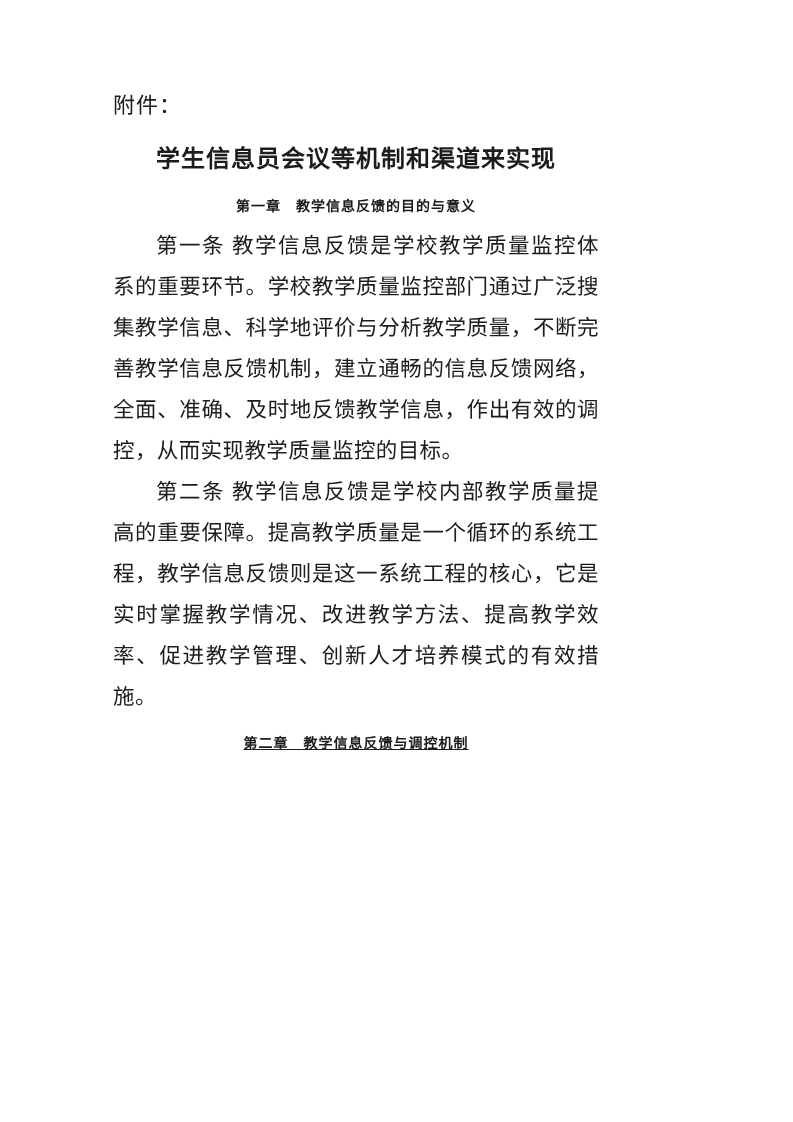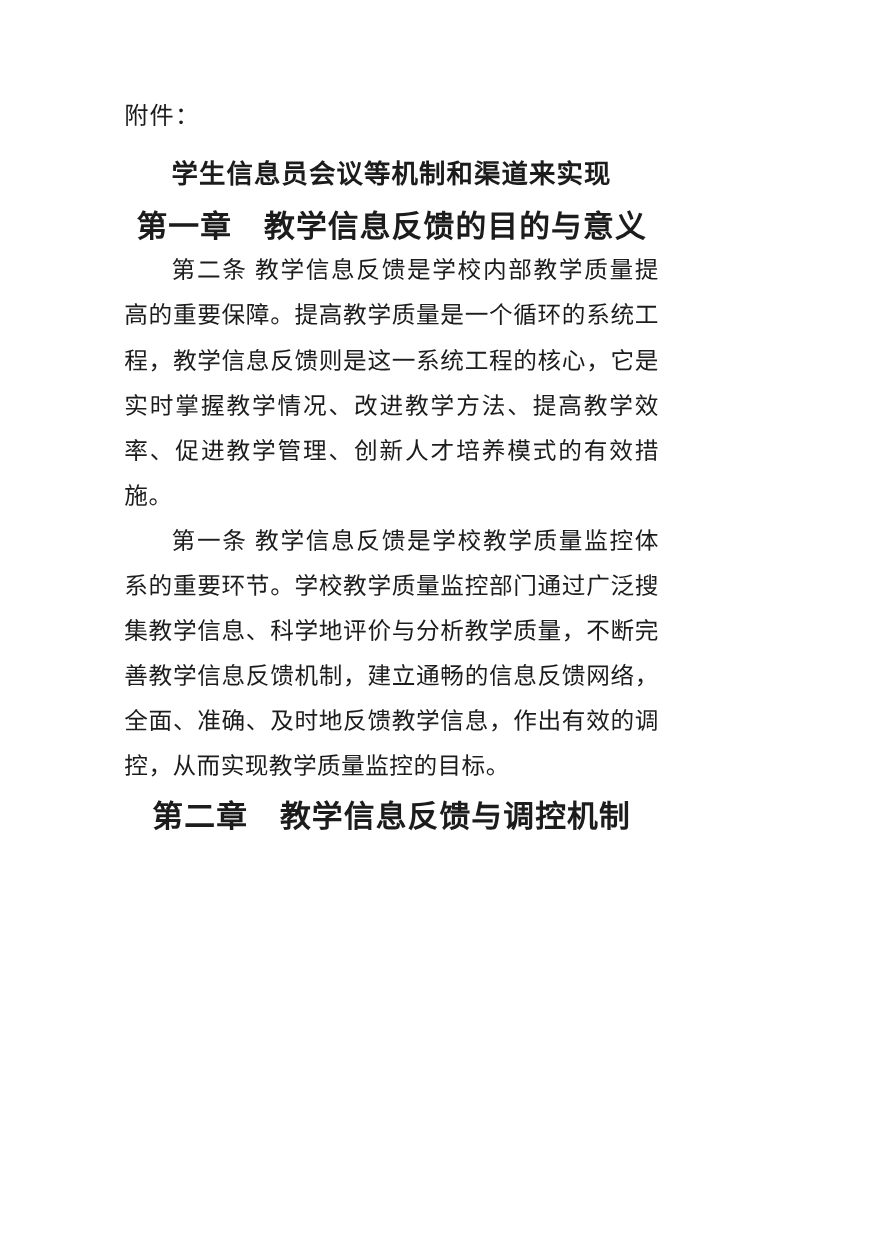--- a/index.html
+++ b/index.html
@@ -31,27 +31,28 @@
     text-align: center;
     font-weight: bold;
     font-size: 24px;
     line-height: 28px;
     letter-spacing: 1px;
   }
   .chapter-heading {
     margin-top: 20px;
     text-align: center;
     font-weight: bold;
-    font-size: 28px;
+    font-size: 14px;
     line-height: 27px;
     letter-spacing: 1px;
   }
   .chapter-heading.second {
     margin-top: 12px;
     margin-bottom: 20px;
+    text-decoration: underline;
   }
   p.body-para {
     margin: 0;
     font-size: 21.5px;
     line-height: 41px;
     text-align: justify;
     text-justify: inter-character;
     text-indent: 2em;
     letter-spacing: 0.4px;
   }
@@ -63,21 +64,21 @@
 <div class="page">
   <div class="content">
 
     <div class="attachment">附件：</div>
 
     <div class="doc-title">学生信息员会议等机制和渠道来实现</div>
 
     <div class="chapter-heading">第一章　教学信息反馈的目的与意义</div>
 
     <div class="para-group">
+      <p class="body-para">第一条 教学信息反馈是学校教学质量监控体系的重要环节。学校教学质量监控部门通过广泛搜集教学信息、科学地评价与分析教学质量，不断完善教学信息反馈机制，建立通畅的信息反馈网络，全面、准确、及时地反馈教学信息，作出有效的调控，从而实现教学质量监控的目标。</p>
       <p class="body-para">第二条 教学信息反馈是学校内部教学质量提高的重要保障。提高教学质量是一个循环的系统工程，教学信息反馈则是这一系统工程的核心，它是实时掌握教学情况、改进教学方法、提高教学效率、促进教学管理、创新人才培养模式的有效措施。</p>
-      <p class="body-para">第一条 教学信息反馈是学校教学质量监控体系的重要环节。学校教学质量监控部门通过广泛搜集教学信息、科学地评价与分析教学质量，不断完善教学信息反馈机制，建立通畅的信息反馈网络，全面、准确、及时地反馈教学信息，作出有效的调控，从而实现教学质量监控的目标。</p>
     </div>
 
     <div class="chapter-heading second">第二章　教学信息反馈与调控机制</div>
 
 
   </div>
 </div>
 
 </body></html>

